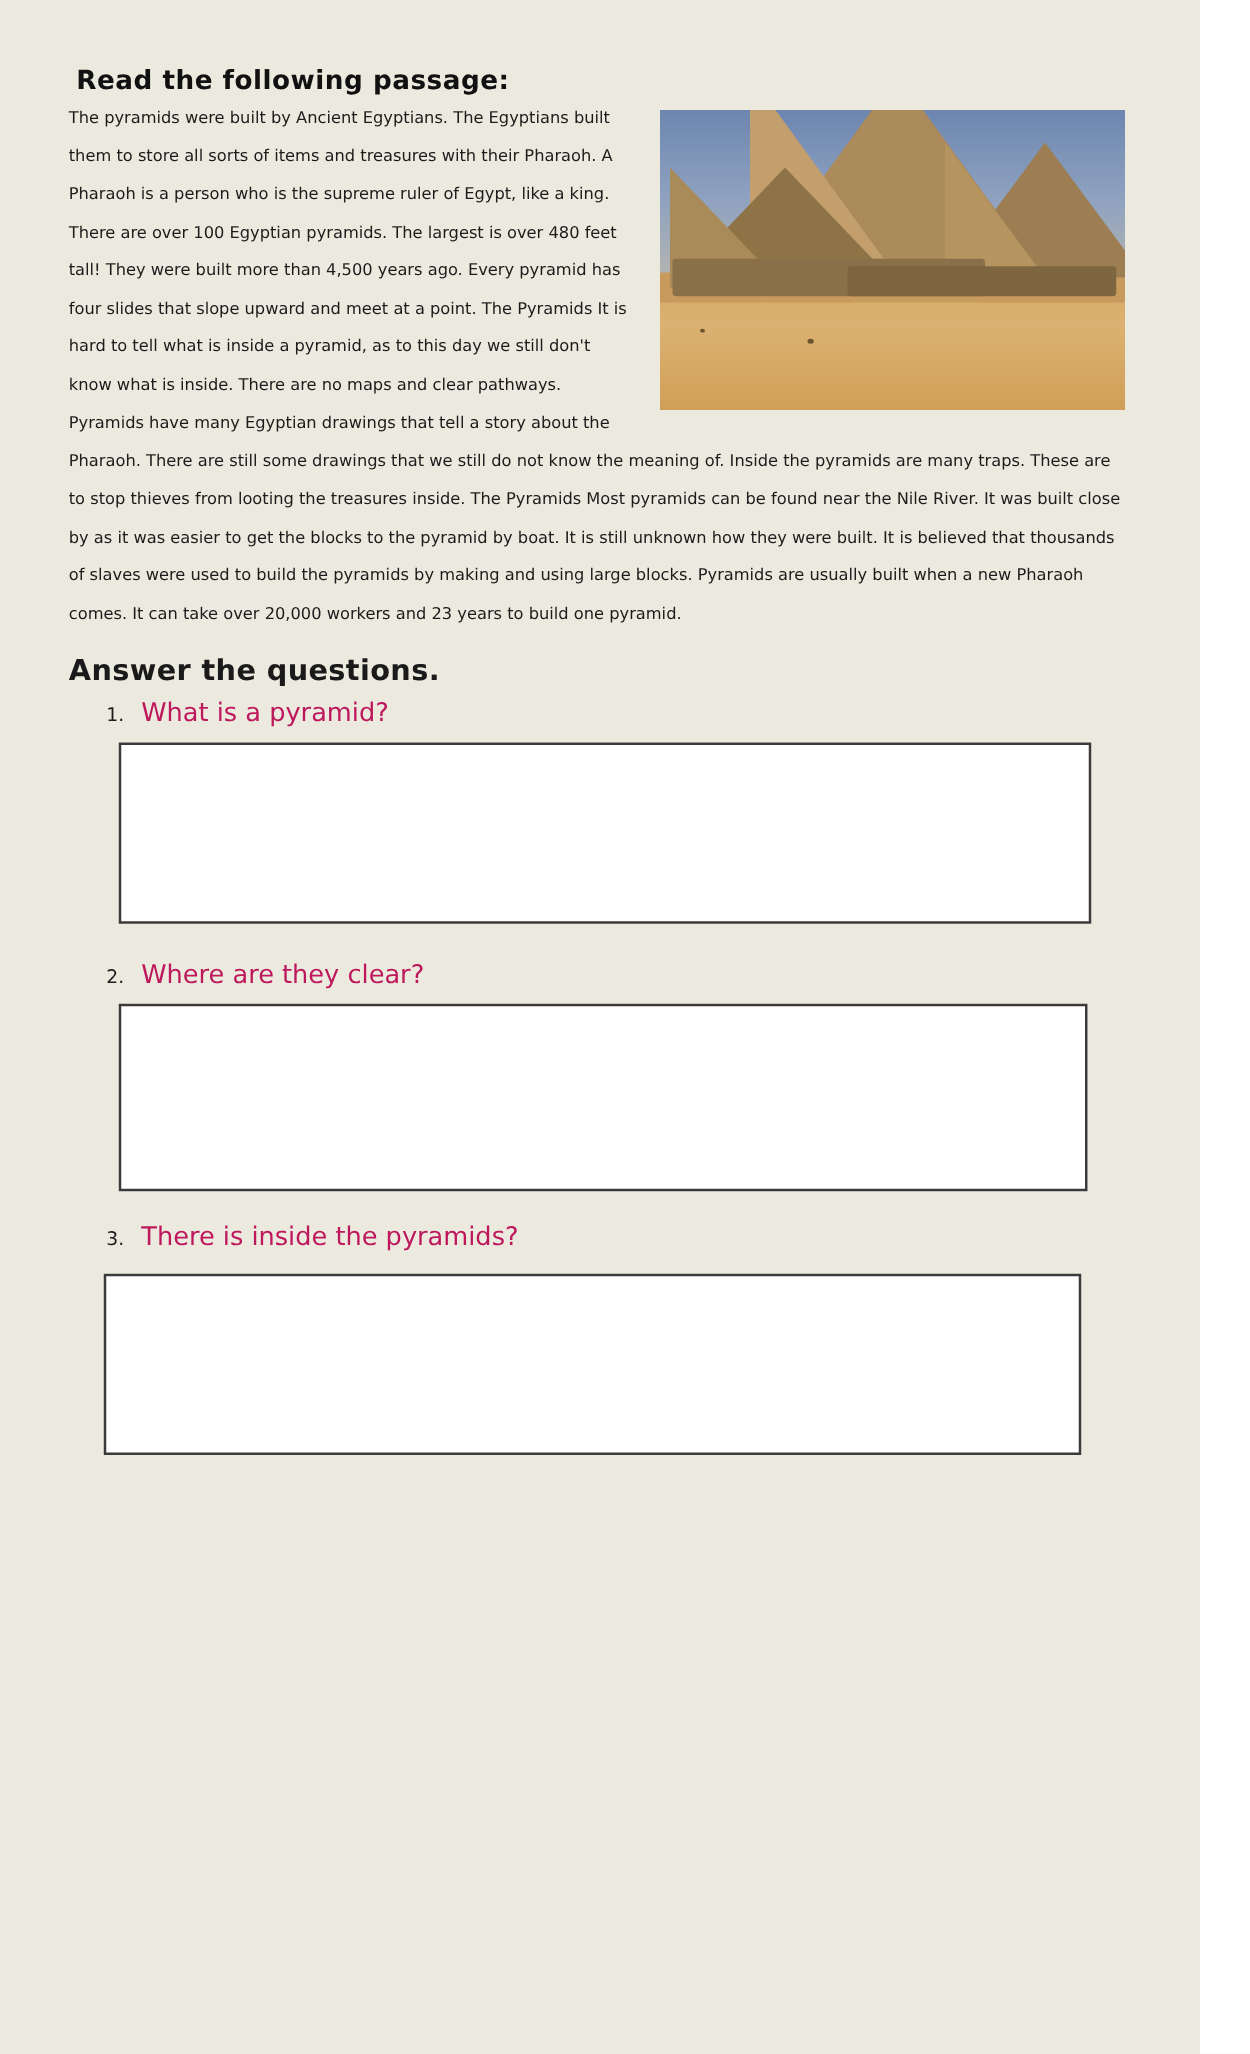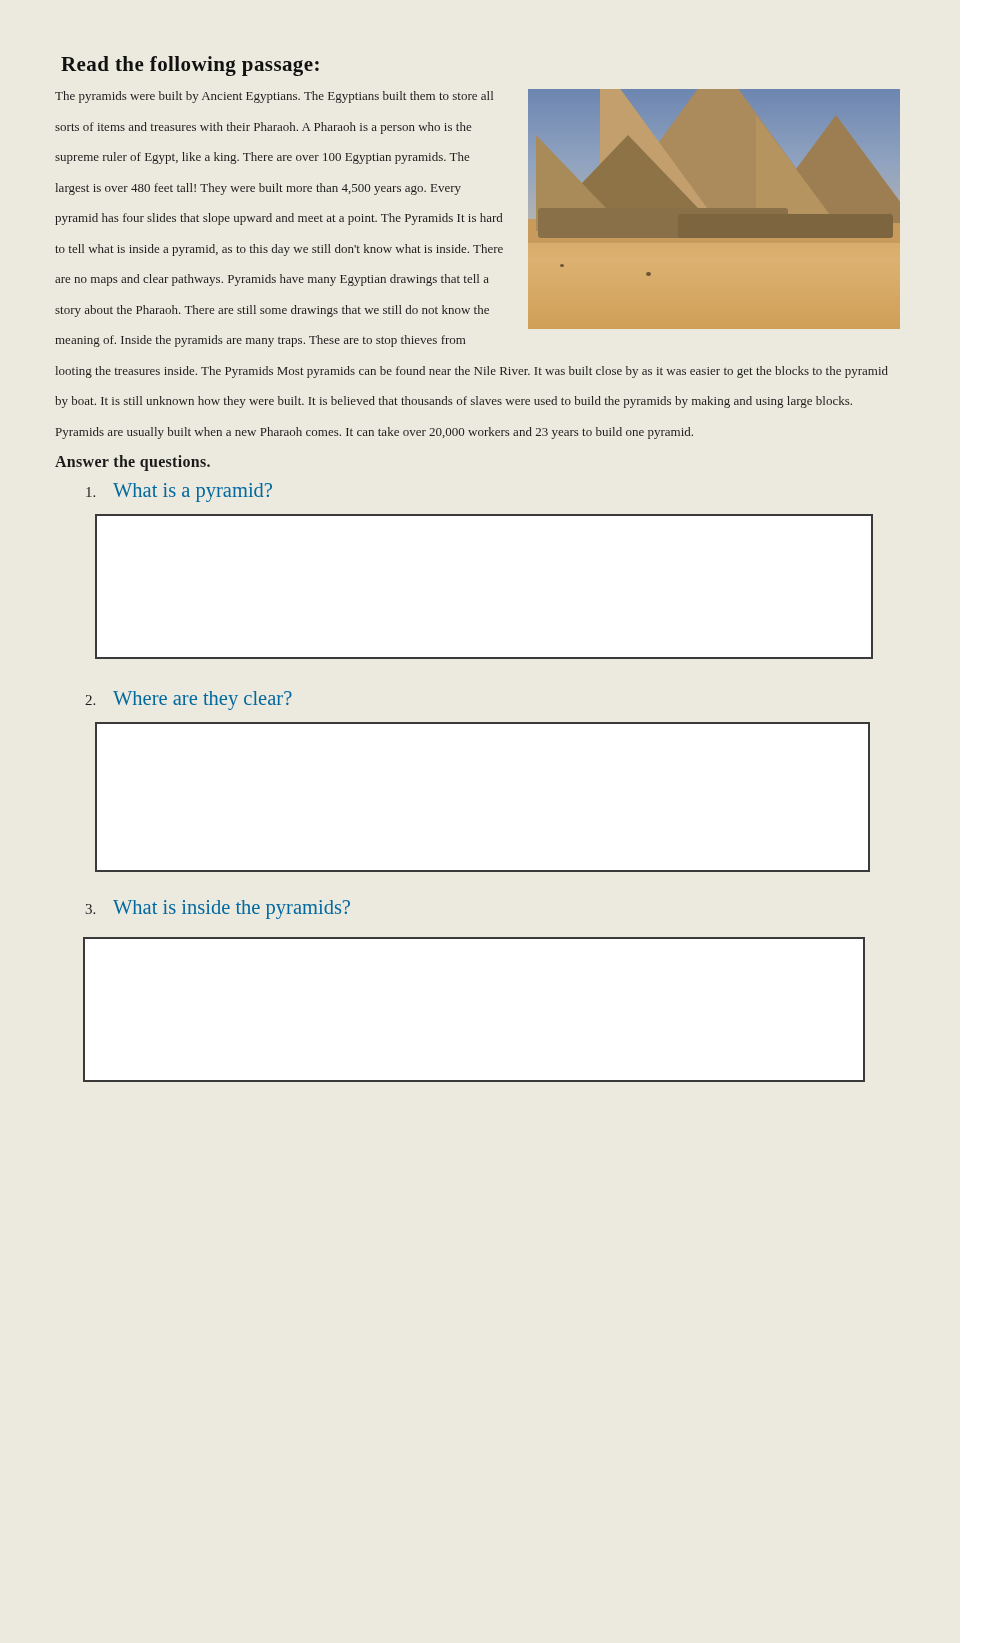--- a/index.html
+++ b/index.html
@@ -12,21 +12,20 @@
     background: #eceade;
     font-family: "DejaVu Sans", sans-serif;
     color: #1a1a1a;
     overflow: hidden;
   }
   .page {
     position: relative;
     width: 1000px;
     height: 1643px;
     box-sizing: border-box;
-    font-family: Liberation Serif, serif;
   }
   .right-margin {
     position: absolute;
     top: 0;
     right: 0;
     width: 40px;
     height: 1643px;
     background: #ffffff;
   }
   .content {
@@ -164,37 +163,37 @@
     bottom: 22%;
     left: 118px;
   }
   .speck2 {
     left: 32px;
     bottom: 26%;
     width: 4px; height: 3px;
   }
   .answer-heading {
     font-weight: bold;
-    font-size: 16px;
-    margin: 6px 0 2px 0;
+    font-size: 23px;
+    margin: 17px 0 2px 0;
     letter-spacing: 0.3px;
   }
   .question-row {
     display: flex;
     align-items: baseline;
     margin: 8px 0 0 30px;
   }
   .q-num {
     font-size: 15px;
     width: 28px;
     color: #1c1c1c;
   }
   .q-text {
     font-size: 20.5px;
-    color: #0369a1;
+    color: #be185d;
   }
   .answer-box {
     background: #ffffff;
     border: 2px solid #3a3a3a;
     box-sizing: border-box;
   }
   .box1 {
     margin: 12px 0 0 40px;
     width: 778px;
     height: 145px;
@@ -256,18 +255,18 @@
     <div class="answer-box box1"></div>
 
     <div class="question-row" style="margin-top:28px;">
       <span class="q-num">2.</span>
       <span class="q-text">Where are they clear?</span>
     </div>
     <div class="answer-box box2"></div>
 
     <div class="question-row" style="margin-top:24px;">
       <span class="q-num">3.</span>
-      <span class="q-text">What is inside the pyramids?</span>
+      <span class="q-text">There is inside the pyramids?</span>
     </div>
     <div class="answer-box box3"></div>
 
   </div>
 </div>
 
 </body></html>

